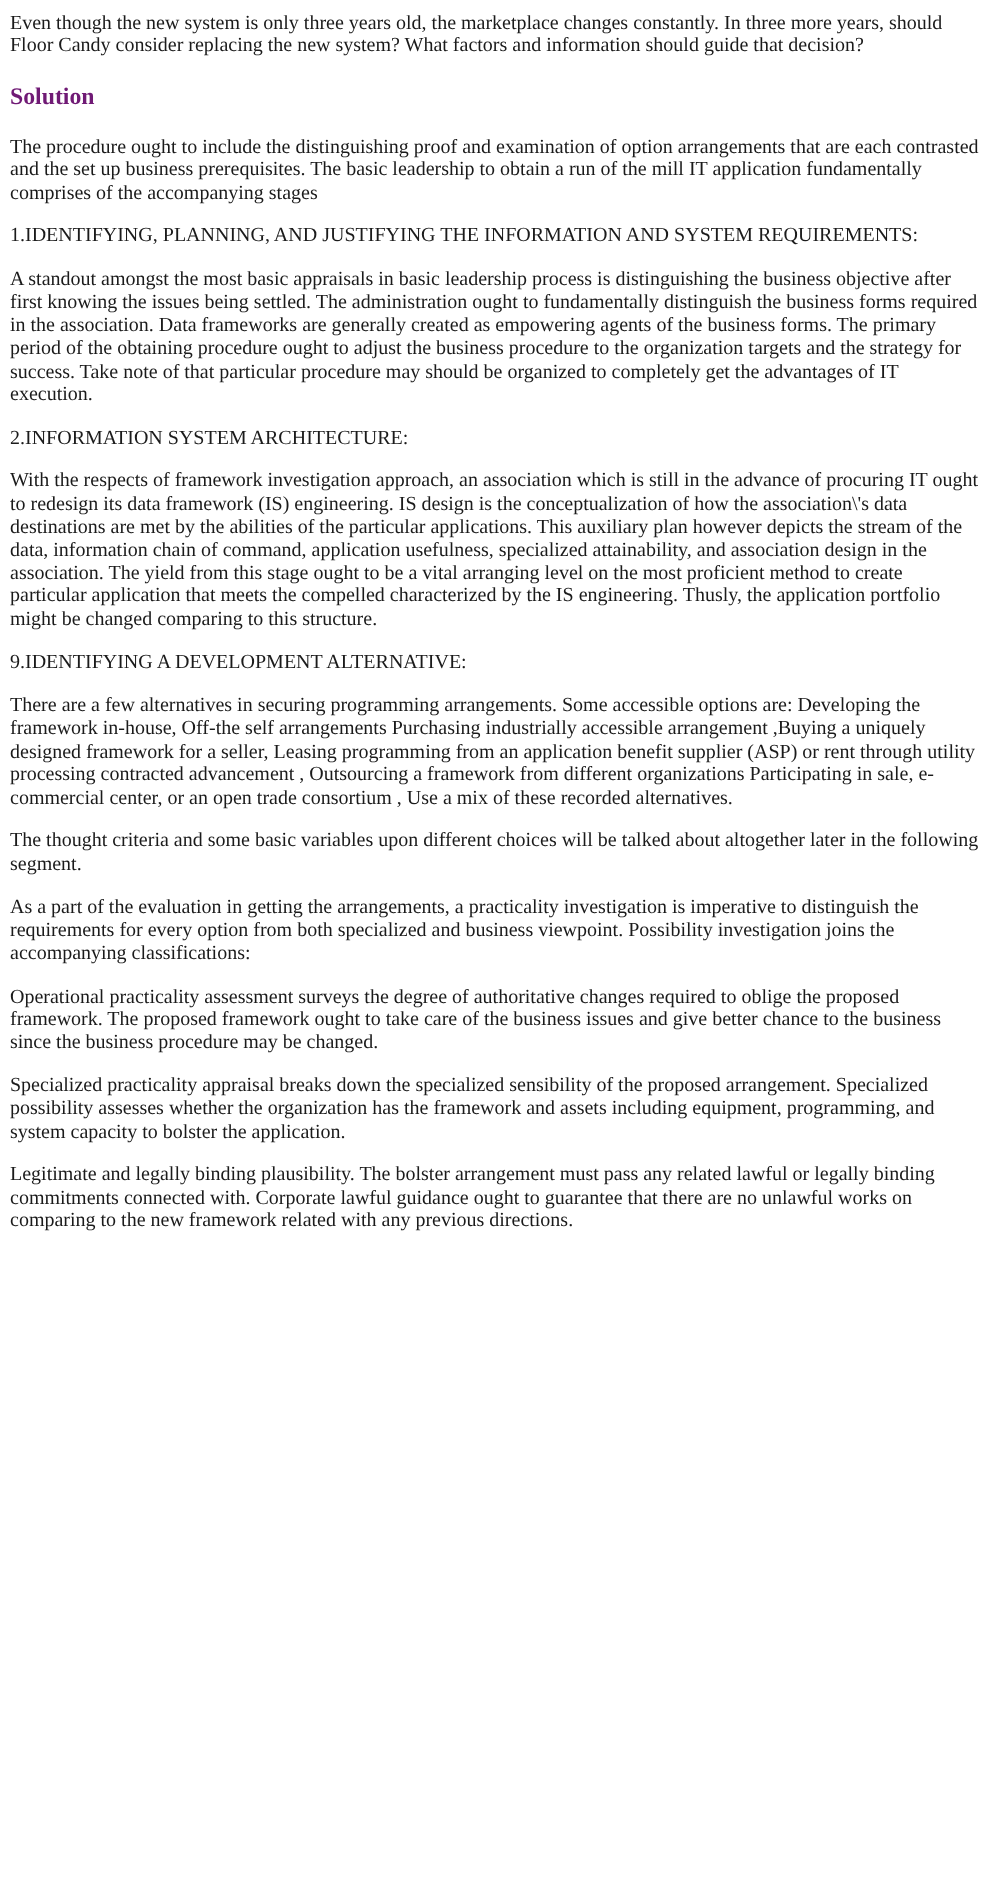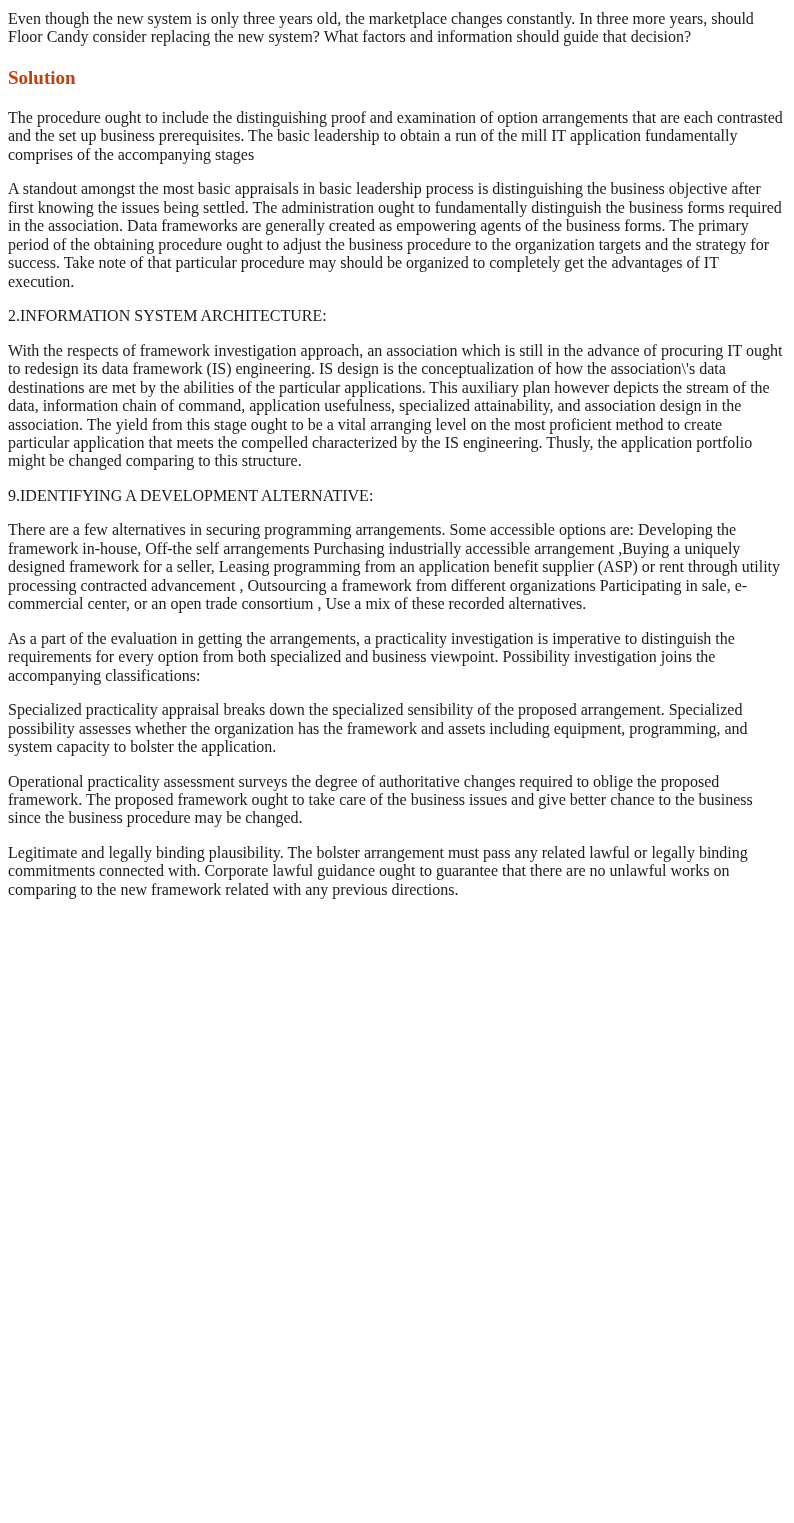--- a/index.html
+++ b/index.html
@@ -22,21 +22,21 @@
   }
   .doc p {
     margin: 16px 0;
     font-size: 16px;
     line-height: 1.155;
   }
   .doc p.first { margin-top: 10px; }
   .doc h3 {
     font-size: 19px;
     font-weight: bold;
-    color: #c2410c;
+    color: #701a75;
     margin: 20px 0;
     font-family: "Liberation Serif", "DejaVu Serif", serif;
   }
 
   .avatar-wrap {
     position: absolute;
     top: 1151px;
     left: 295px;
     width: 204px;
     height: 204px;
@@ -60,28 +60,30 @@
 </style>
 </head>
 <body>
 
 <div class="page">
 
   <div class="doc">
     <p class="first">Even though the new system is only three years old, the marketplace changes constantly. In three more years, should Floor Candy consider replacing the new system? What factors and information should guide that decision?</p>
     <h3>Solution</h3>
     <p>The procedure ought to include the distinguishing proof and examination of option arrangements that are each contrasted and the set up business prerequisites. The basic leadership to obtain a run of the mill IT application fundamentally comprises of the accompanying stages</p>
+    <p>1.IDENTIFYING, PLANNING, AND JUSTIFYING THE INFORMATION AND SYSTEM REQUIREMENTS:</p>
     <p>A standout amongst the most basic appraisals in basic leadership process is distinguishing the business objective after first knowing the issues being settled. The administration ought to fundamentally distinguish the business forms required in the association. Data frameworks are generally created as empowering agents of the business forms. The primary period of the obtaining procedure ought to adjust the business procedure to the organization targets and the strategy for success. Take note of that particular procedure may should be organized to completely get the advantages of IT execution.</p>
     <p>2.INFORMATION SYSTEM ARCHITECTURE:</p>
     <p>With the respects of framework investigation approach, an association which is still in the advance of procuring IT ought to redesign its data framework (IS) engineering. IS design is the conceptualization of how the association\'s data destinations are met by the abilities of the particular applications. This auxiliary plan however depicts the stream of the data, information chain of command, application usefulness, specialized attainability, and association design in the association. The yield from this stage ought to be a vital arranging level on the most proficient method to create particular application that meets the compelled characterized by the IS engineering. Thusly, the application portfolio might be changed comparing to this structure.</p>
     <p>9.IDENTIFYING A DEVELOPMENT ALTERNATIVE:</p>
     <p>There are a few alternatives in securing programming arrangements. Some accessible options are: Developing the framework in-house, Off-the self arrangements Purchasing industrially accessible arrangement ,Buying a uniquely designed framework for a seller, Leasing programming from an application benefit supplier (ASP) or rent through utility processing contracted advancement , Outsourcing a framework from different organizations Participating in sale, e-commercial center, or an open trade consortium , Use a mix of these recorded alternatives.</p>
+    <p>The thought criteria and some basic variables upon different choices will be talked about altogether later in the following segment.</p>
     <p>As a part of the evaluation in getting the arrangements, a practicality investigation is imperative to distinguish the requirements for every option from both specialized and business viewpoint. Possibility investigation joins the accompanying classifications:</p>
+    <p>Operational practicality assessment surveys the degree of authoritative changes required to oblige the proposed framework. The proposed framework ought to take care of the business issues and give better chance to the business since the business procedure may be changed.</p>
     <p>Specialized practicality appraisal breaks down the specialized sensibility of the proposed arrangement. Specialized possibility assesses whether the organization has the framework and assets including equipment, programming, and system capacity to bolster the application.</p>
-    <p>Operational practicality assessment surveys the degree of authoritative changes required to oblige the proposed framework. The proposed framework ought to take care of the business issues and give better chance to the business since the business procedure may be changed.</p>
     <p>Legitimate and legally binding plausibility. The bolster arrangement must pass any related lawful or legally binding commitments connected with. Corporate lawful guidance ought to guarantee that there are no unlawful works on comparing to the new framework related with any previous directions.</p>
 
   </div>
 
   <div class="avatar-wrap">
     <svg width="204" height="204" viewBox="0 0 204 204" xmlns="http://www.w3.org/2000/svg">
       <defs>
         <linearGradient id="skin" x1="0" y1="0" x2="0" y2="1">
           <stop offset="0" stop-color="#cba176"></stop>
           <stop offset="0.55" stop-color="#b08050"></stop>

